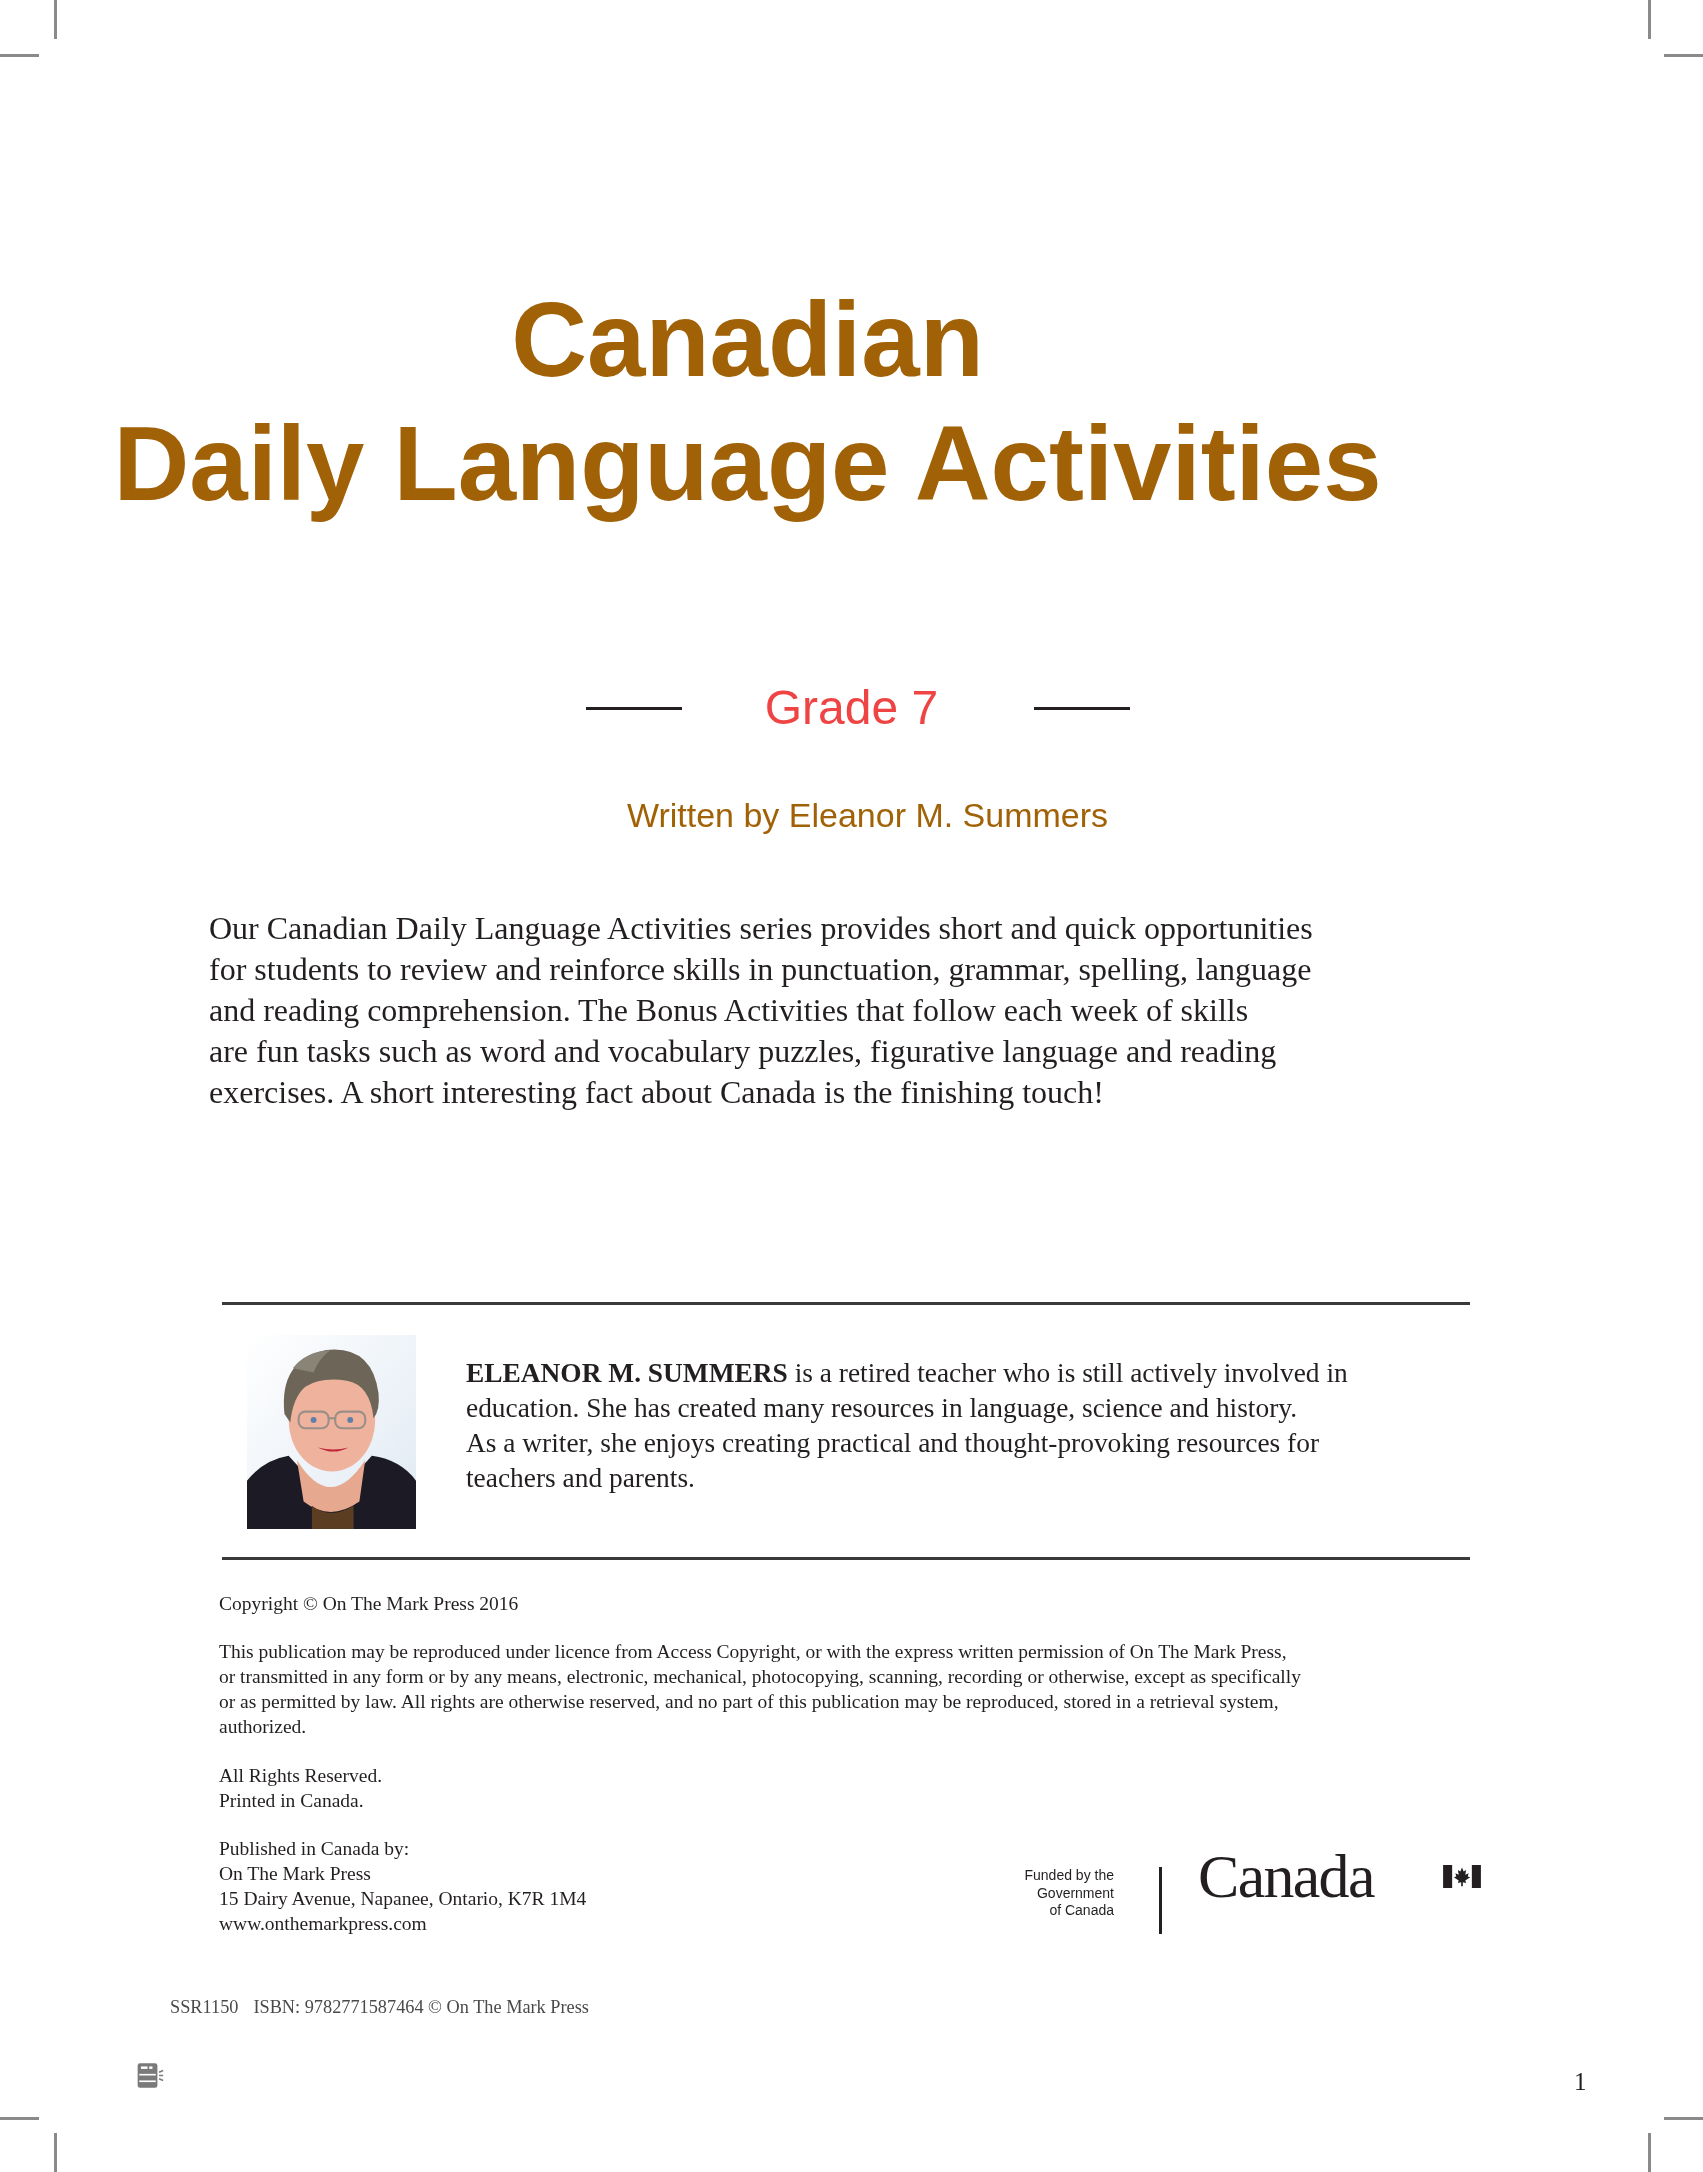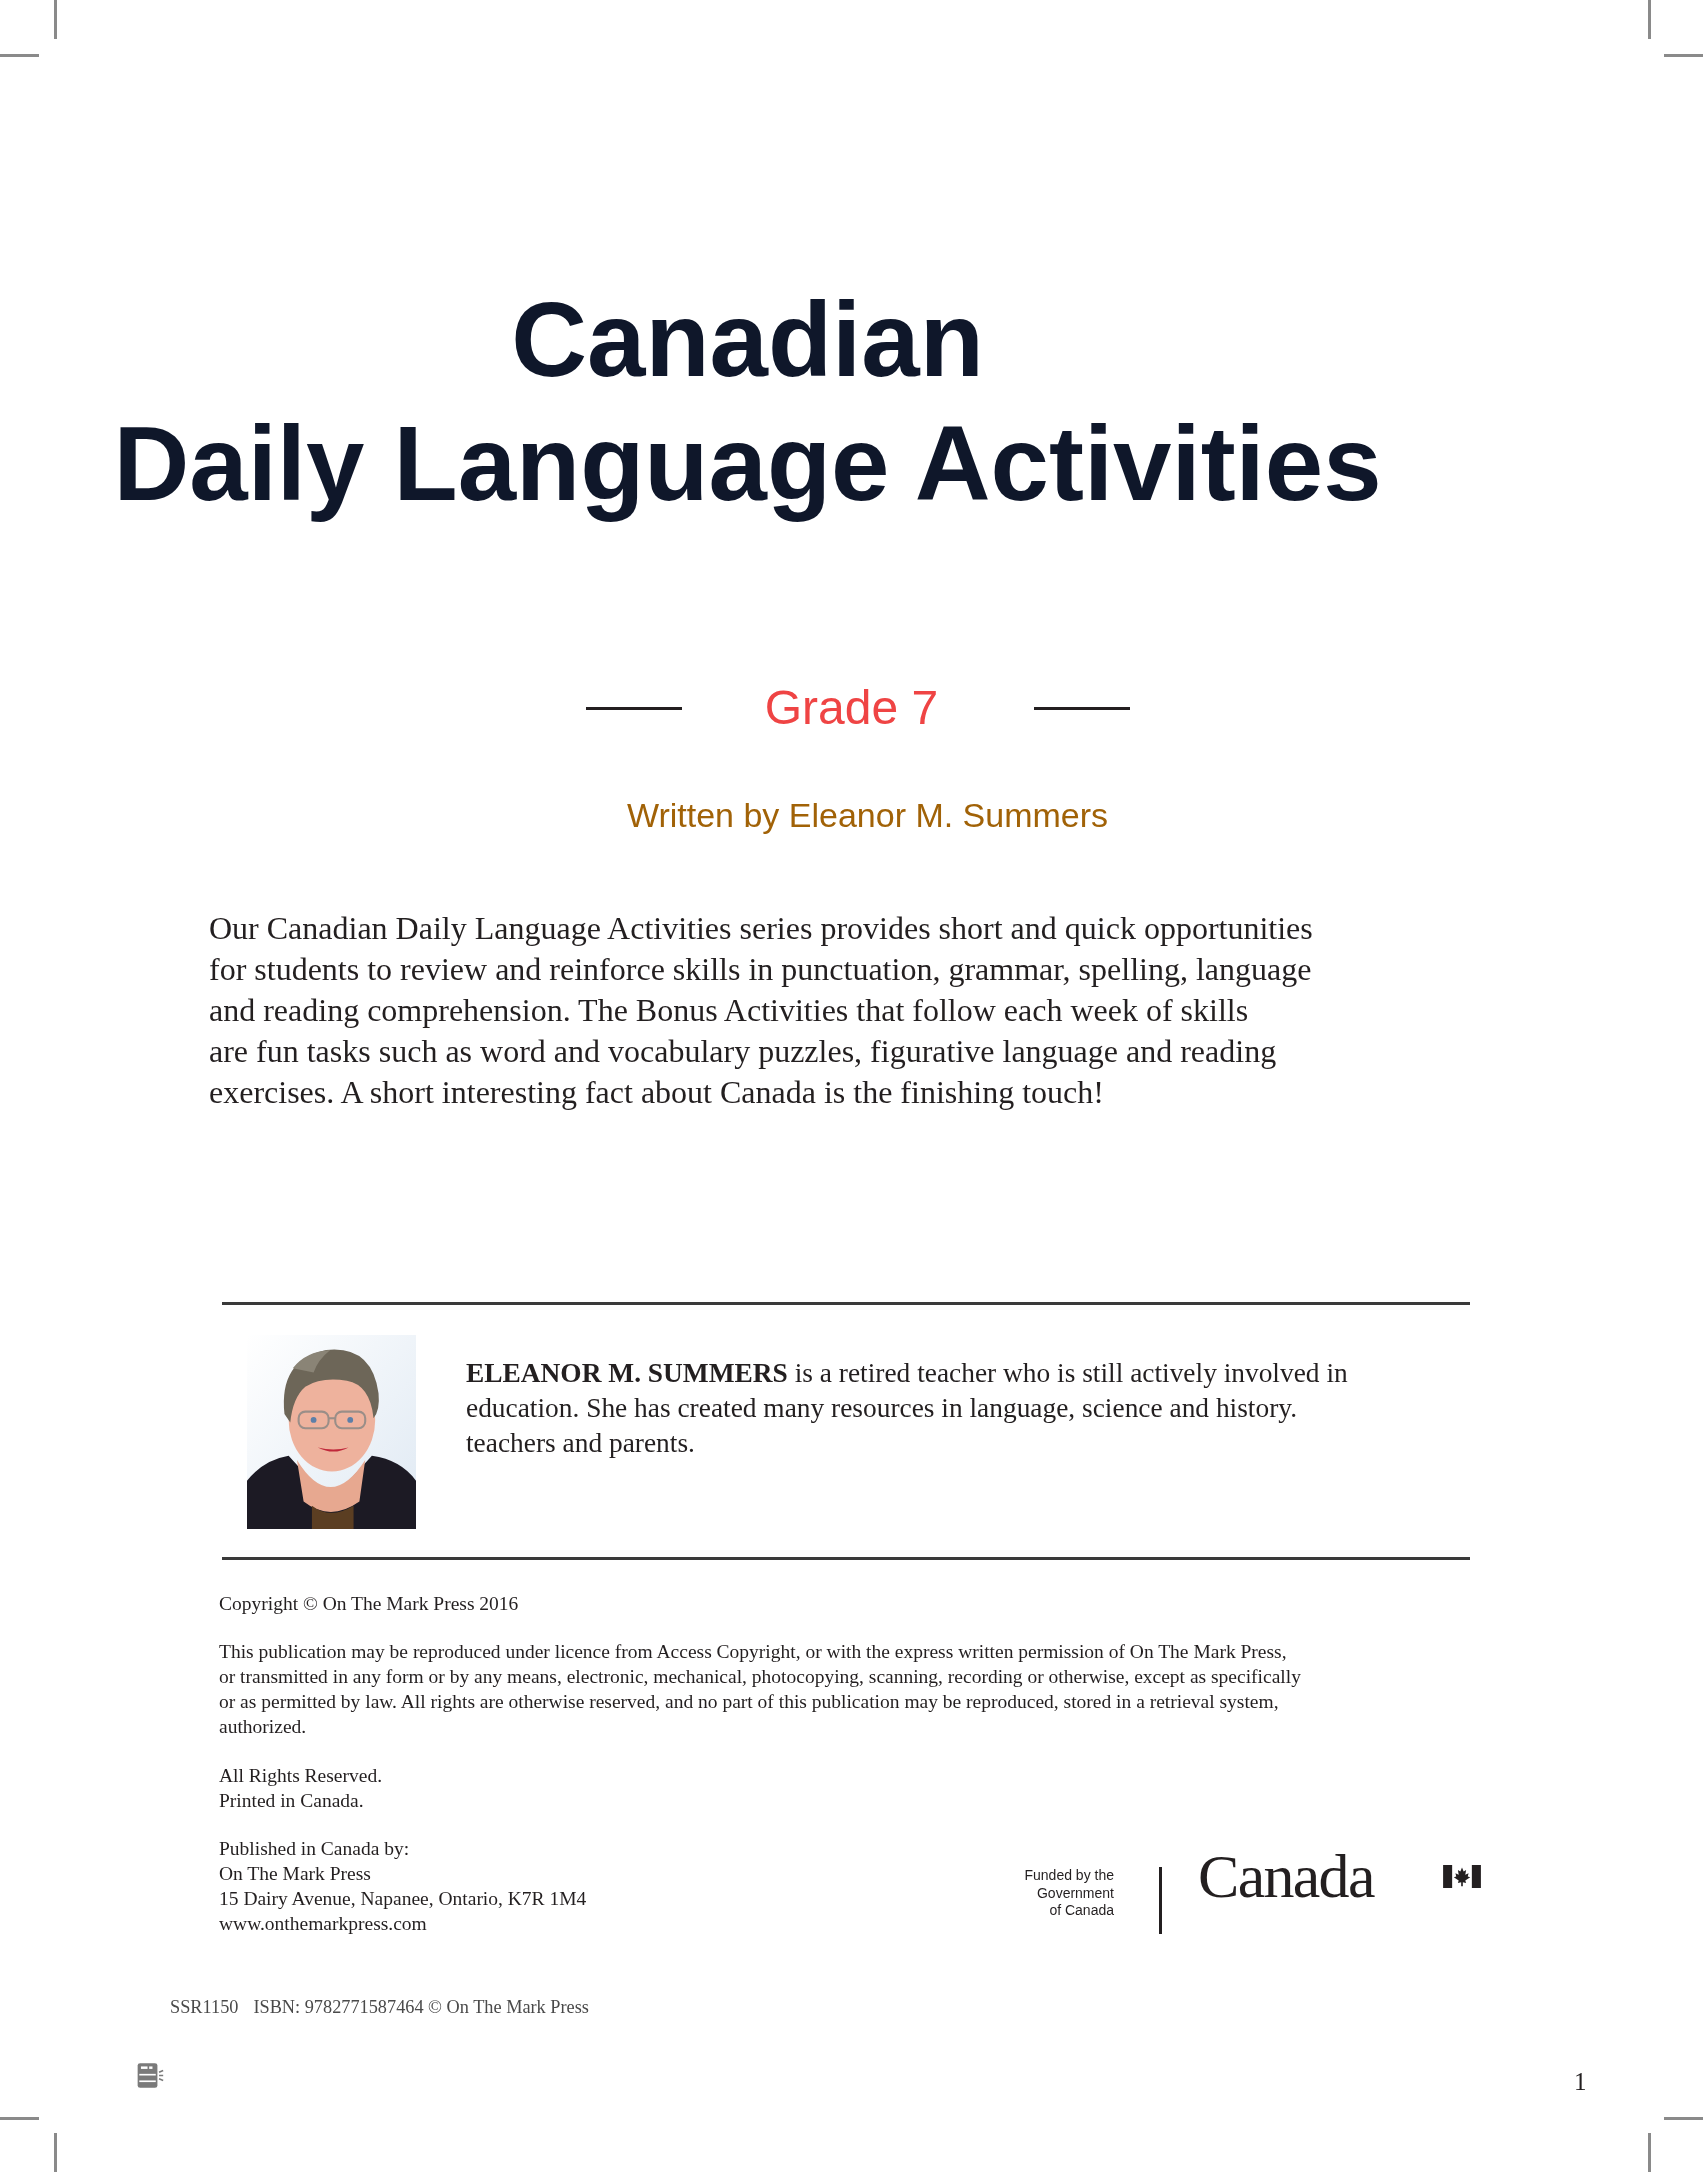--- a/index.html
+++ b/index.html
@@ -4,21 +4,21 @@
 <style>
   html, body { margin: 0; padding: 0; background: #ffffff; }
   body { width: 1703px; height: 2172px; position: relative; overflow: hidden; color: #231f20; }
 
   
   .crop { position: absolute; background: #8a8a8a; }
 
   .title {
     position: absolute; left: 0; width: 1495px; text-align: center;
     font-family: "Liberation Sans", sans-serif; font-weight: bold;
-    font-size: 105px; line-height: 1; color: #0f172a; white-space: nowrap;
+    font-size: 105px; line-height: 1; color: #a16207; white-space: nowrap;
   }
   .grade {
     position: absolute; left: 0; width: 1703px; text-align: center;
     font-family: "Liberation Sans", sans-serif; font-size: 48px; line-height: 1;
     color: #ef4444;
   }
   .grade-rule { position: absolute; height: 2.5px; background: #231f20; }
   .author {
     position: absolute; left: 16px; width: 1703px; text-align: center;
     font-family: "Liberation Sans", sans-serif; font-size: 34px; line-height: 1;
@@ -131,20 +131,21 @@
   <line x1="98" y1="100" x2="106" y2="100" stroke="#9a8e88" stroke-width="2.5"></line>
   <circle cx="80" cy="102" r="3.5" fill="#5d7fa8"></circle>
   <circle cx="124" cy="102" r="3.5" fill="#5d7fa8"></circle>
 
   <path d="M85 135 Q104 145 122 135 Q104 140 85 135 Z" fill="#c0283a"></path>
 </svg>
 
 <div class="bio">
   <span class="line"><b>ELEANOR M. SUMMERS</b><span> is a retired teacher who is still actively involved in</span></span>
   <span class="line">education. She has created many resources in language, science and history.</span>
+  <span class="line">As a writer, she enjoys creating practical and thought-provoking resources for</span>
   <span class="line">teachers and parents.</span>
 </div>
 
 <div class="hrule" style="top:1557px;"></div>
 
 <div class="legal" style="top:1591px;">
   <span class="line">Copyright © On The Mark Press 2016</span>
 </div>
 <div class="legal" style="top:1639px;">
   <span class="line">This publication may be reproduced under licence from Access Copyright, or with the express written permission of On The Mark Press,</span>

